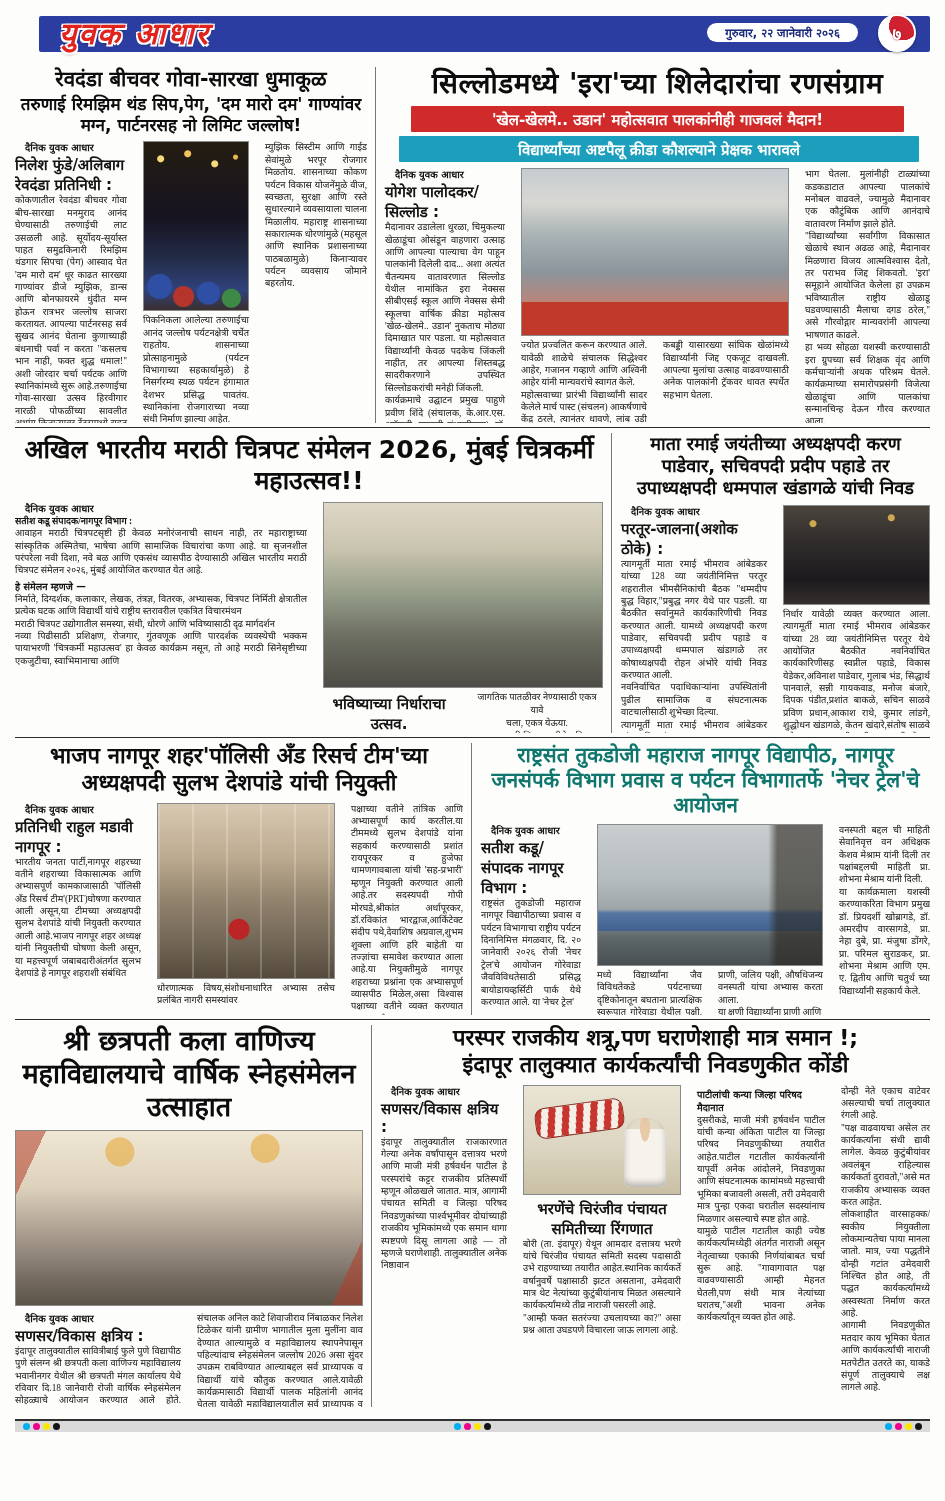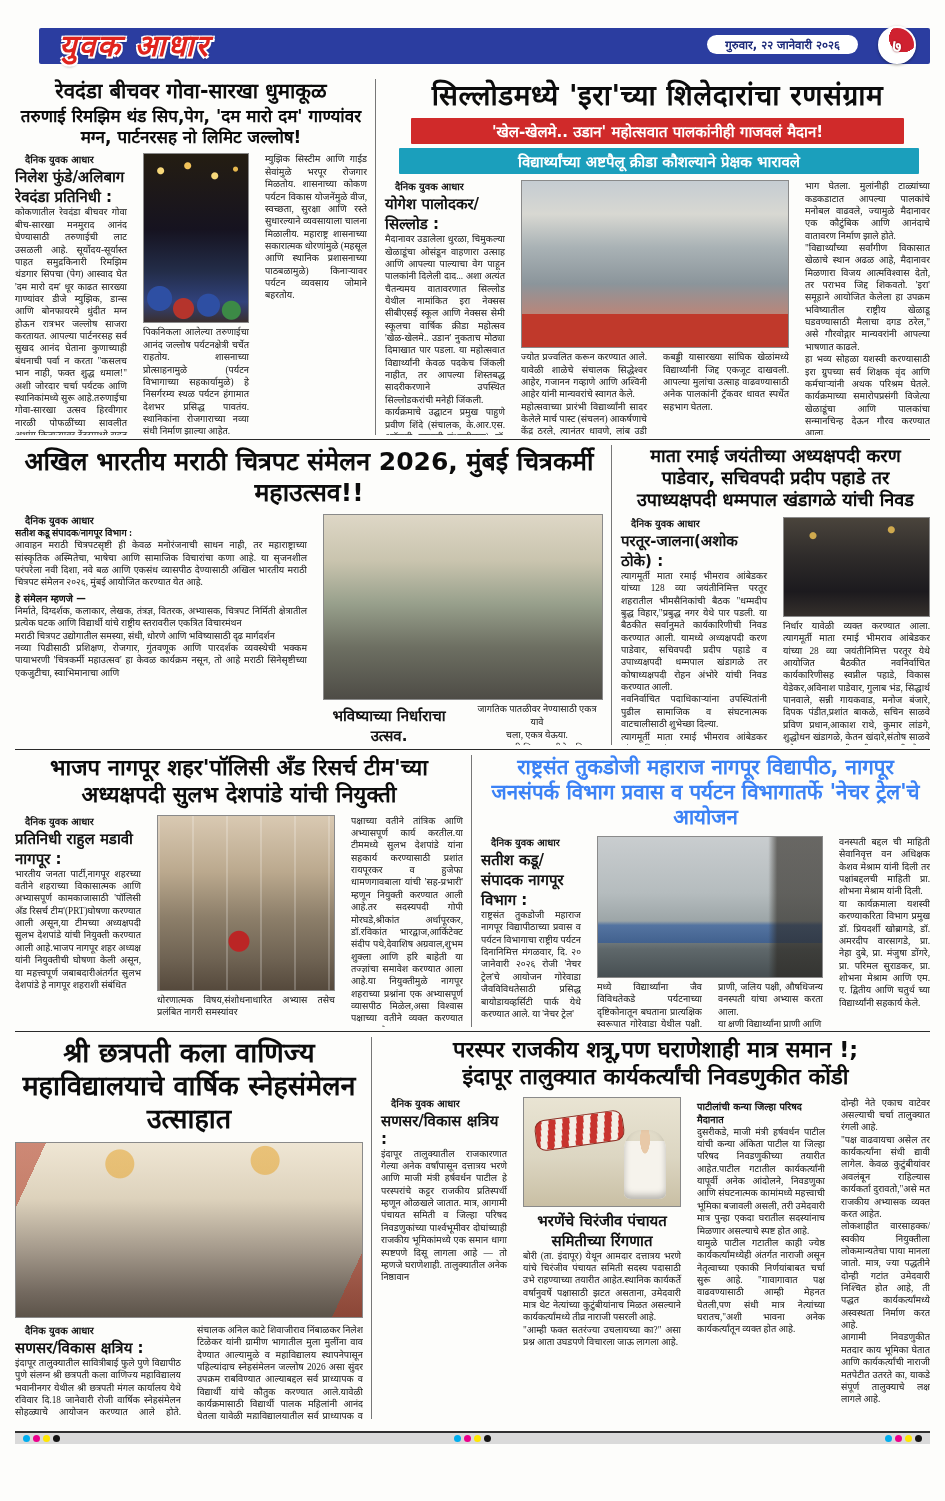--- a/index.html
+++ b/index.html
@@ -1,20 +1,20 @@
 <!DOCTYPE html>
 <html><head>
 <meta charset="utf-8">
 <style>
 *{margin:0;padding:0;box-sizing:border-box}
 html,body{background:#ffffff}
 body{width:945px;font-family:"Liberation Serif",serif;color:#141414}
 .page{width:945px;min-height:1501px;background:#fdfdfb;padding:0 15px 10px 15px;position:relative}
 
-.masthead{padding-top:28px}
+.masthead{padding-top:16px}
 .band{position:relative;margin-left:24px;height:36px;background:#2b3da0;border-radius:2px}
 .logo{position:absolute;left:20px;top:-4px;font-family:"DejaVu Sans",sans-serif;font-weight:800;font-style:italic;
   font-size:30px;letter-spacing:2px;color:#e0231d;
   text-shadow:-1.5px -1.5px 0 #fff,1.5px -1.5px 0 #fff,-1.5px 1.5px 0 #fff,1.5px 1.5px 0 #fff,0 2px 3px rgba(0,0,0,.45)}
 .date-pill{position:absolute;right:72px;top:7px;background:#fff;border-radius:11px;padding:2px 18px;
   font-family:"DejaVu Sans",sans-serif;font-weight:700;font-size:11.5px;color:#1c2a7a}
 .page-badge{position:absolute;right:14px;top:-2px;width:38px;height:38px;border-radius:50%;
   background:radial-gradient(circle at 68% 30%,#cf2130 0 42%,#ffffff 43%);
   border:2px solid #fff;box-shadow:0 1px 3px rgba(0,0,0,.4);display:flex;align-items:center;justify-content:center}
 .page-badge span{font-family:"DejaVu Sans",sans-serif;font-weight:800;font-size:17px;color:#fff;
@@ -29,21 +29,21 @@
 .row2 .art{height:300px}
 .row3 .art{height:272px}
 .row4 .art{height:382px}
 h2,h3{font-family:"DejaVu Sans",sans-serif;text-align:center;color:#0c0c0c;line-height:1.22}
 .h-beach1{font-size:20.5px;font-weight:800}
 .h-beach2{font-size:17px;font-weight:800;margin-top:2px}
 .h-sillod{font-size:28px;font-weight:800;letter-spacing:.5px}
 .h-sammelan{font-size:25px;font-weight:800;margin:2px 0 6px 0}
 .h-ramai{font-size:18px;font-weight:800;margin-bottom:4px}
 .h-bjp{font-size:22px;font-weight:800;margin-bottom:6px}
-.h-nature{font-size:20.5px;font-weight:800;color:#3b82f6;margin-bottom:6px}
+.h-nature{font-size:20.5px;font-weight:800;color:#0f766e;margin-bottom:6px}
 .h-college{font-size:27px;font-weight:800;margin-bottom:6px}
 .h-indapur{font-size:22px;font-weight:800;margin-bottom:6px}
 .banner{color:#fff;font-family:"DejaVu Sans",sans-serif;font-weight:700;text-align:center;
   font-size:15px;padding:3px 0;margin:5px 26px 0 26px;border-radius:1px}
 .banner-red{background:#d02a2a}
 .banner-teal{background:#1b9fbc;margin-top:4px;margin-left:14px;margin-right:11px}
 .cols{display:flex;gap:16px;margin-top:6px}
 .col{min-width:0}
 .byline{font-weight:700;font-size:9.8px;text-indent:10px;font-family:"DejaVu Sans",sans-serif}
 .reporter{font-weight:700;font-size:15px;font-family:"DejaVu Sans",sans-serif}

